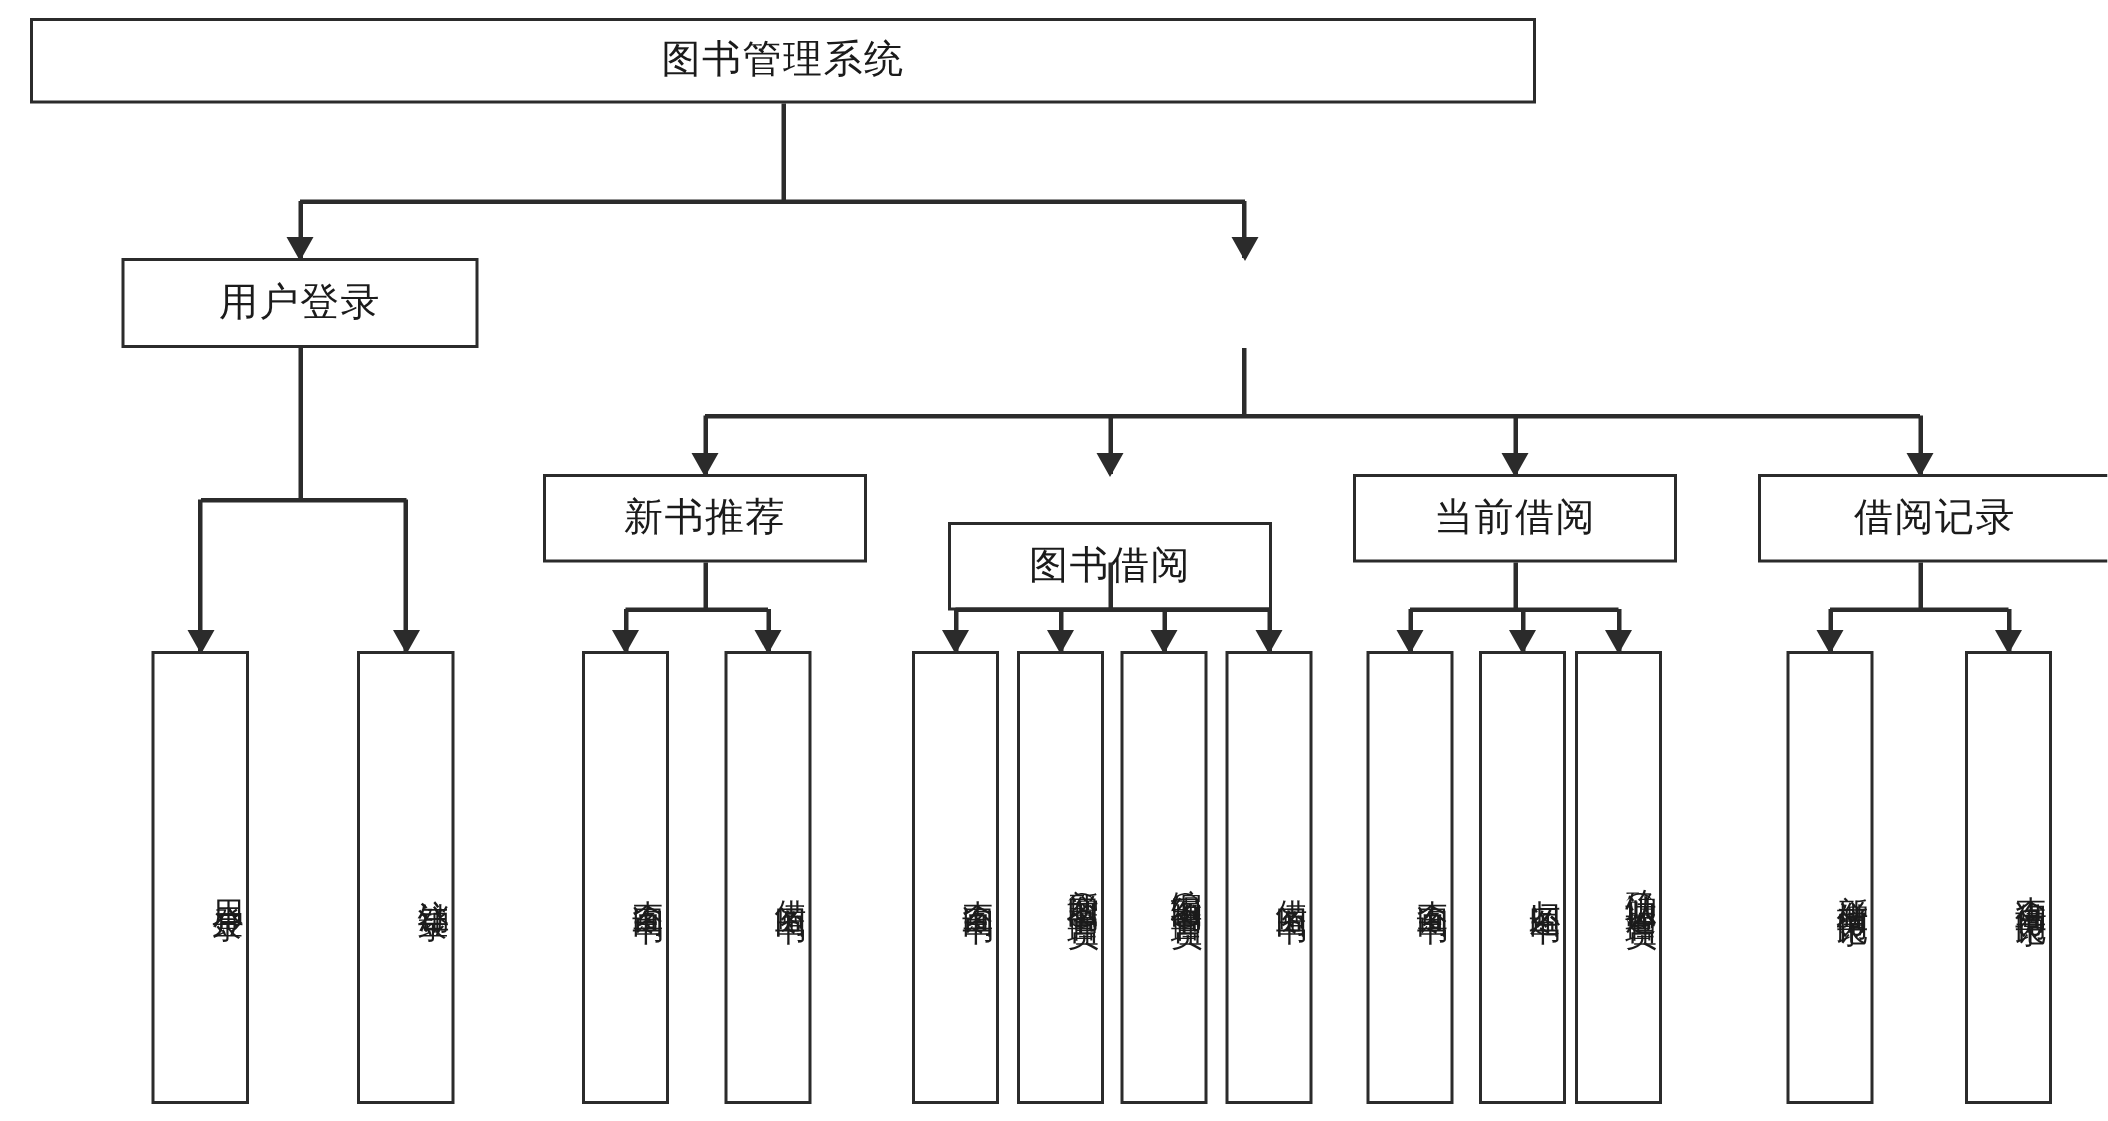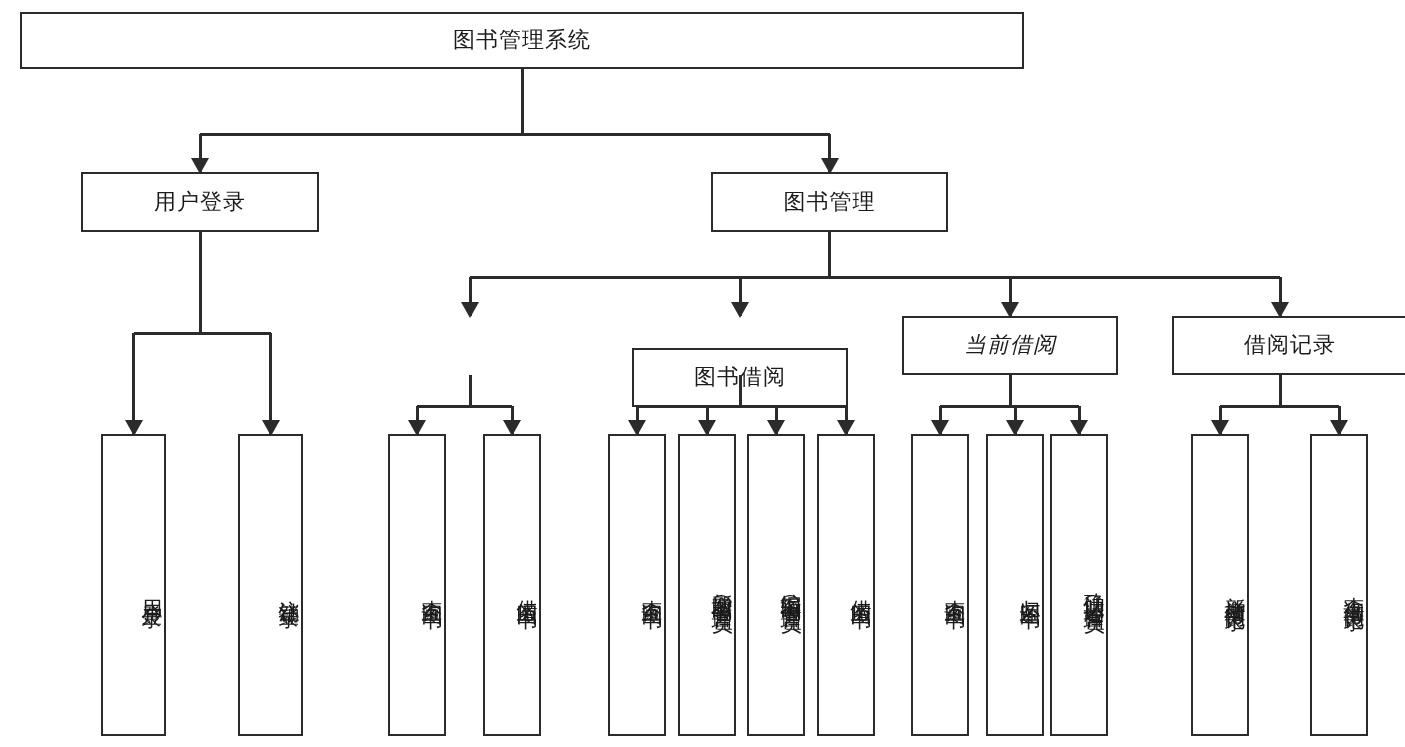--- a/index.html
+++ b/index.html
@@ -22,21 +22,21 @@
     position: absolute;
     box-sizing: border-box;
     background: #ffffff;
     border: 2.5px solid #2b2b2b;
     display: flex;
     align-items: center;
     justify-content: center;
     color: #1b1b1b;
   }
   .node.horiz {
-    font-size: 22px;
+    font-size: 26px;
     letter-spacing: 1px;
     line-height: 1.1;
   }
   .node.vert {
     writing-mode: vertical-rl;
     text-orientation: upright;
     font-size: 21px;
     letter-spacing: 3px;
     line-height: 1.15;
     padding-top: 8px;
@@ -90,47 +90,47 @@
 
   <div class="ln-v" id="c-title-down" style="left: 520.5px; top: 69px; height: 65px;"></div>
   <div class="ln-h" id="c-title-bar" style="left: 200px; top: 132.5px; width: 629.5px;"></div>
   <div class="ln-v" id="c-title-l" style="left: 198.5px; top: 134px; height: 38px;"></div>
   <div class="ln-v" id="c-title-r" style="left: 828px; top: 134px; height: 38px;"></div>
   <div class="arrow" id="a-title-l" style="left: 191px; top: 158px;"></div>
   <div class="arrow" id="a-title-r" style="left: 820.5px; top: 158px;"></div>
 
   <div class="node horiz" id="n-user-login" style="left: 81px; top: 172px; width: 238px; height: 60px;">
     <span>用户登录</span>
-  </div>
-  <div class="node horiz" id="n-book-manage" style="left: 711px; top: 172px; width: 237px; height: 60px;">
-    <span>图书管理</span>
   </div>
 
   <div class="ln-v" id="c-ul-down" style="left: 198.5px; top: 232px; height: 101px;"></div>
   <div class="ln-h" id="c-ul-bar" style="left: 133.5px; top: 331.5px; width: 137px;"></div>
   <div class="ln-v" id="c-ul-1" style="left: 132px; top: 333px; height: 101px;"></div>
   <div class="ln-v" id="c-ul-2" style="left: 269px; top: 333px; height: 101px;"></div>
   <div class="arrow" id="a-ul-1" style="left: 124.5px; top: 420px;"></div>
   <div class="arrow" id="a-ul-2" style="left: 261.5px; top: 420px;"></div>
 
   <div class="ln-v" id="c-bm-down" style="left: 828px; top: 232px; height: 45px;"></div>
   <div class="ln-h" id="c-bm-bar" style="left: 470px; top: 275.5px; width: 810px;"></div>
   <div class="ln-v" id="c-bm-1" style="left: 468.5px; top: 277px; height: 39px;"></div>
   <div class="ln-v" id="c-bm-2" style="left: 738.5px; top: 277px; height: 39px;"></div>
   <div class="ln-v" id="c-bm-3" style="left: 1008.5px; top: 277px; height: 39px;"></div>
   <div class="ln-v" id="c-bm-4" style="left: 1278.5px; top: 277px; height: 39px;"></div>
   <div class="arrow" id="a-bm-1" style="left: 461px; top: 302px;"></div>
   <div class="arrow" id="a-bm-2" style="left: 731px; top: 302px;"></div>
   <div class="arrow" id="a-bm-3" style="left: 1001px; top: 302px;"></div>
   <div class="arrow" id="a-bm-4" style="left: 1271px; top: 302px;"></div>
 
+  <div class="node horiz" id="n-new-book-rec" style="left: 362px; top: 316px; width: 216px; height: 59px;">
+    <span>新书推荐</span>
+  </div>
   <div class="node horiz" id="n-book-borrow" style="left: 632px; top: 316px; width: 216px; height: 59px; margin-top: 32px;">
     <span>图书借阅</span>
   </div>
-  <div class="node horiz" id="n-current-borrow" style="left: 902px; top: 316px; width: 216px; height: 59px; font-style: italic;">
+  <div class="node horiz" id="n-current-borrow" style="left: 902px; top: 316px; width: 216px; height: 59px;">
     <span>当前借阅</span>
   </div>
   <div class="node horiz" id="n-borrow-record" style="left: 1172px; top: 316px; width: 236px; height: 59px;">
     <span>借阅记录</span>
   </div>
 
   <div id="leaf-connectors">
       <div class="ln-v" style="left: 468.5px; top: 375px; height: 31px;"></div>
       <div class="ln-h" style="left: 417px; top: 404.5px; width: 95px;"></div>
       <div class="ln-v" style="left: 415.5px; top: 406px; height: 28px;"></div>

